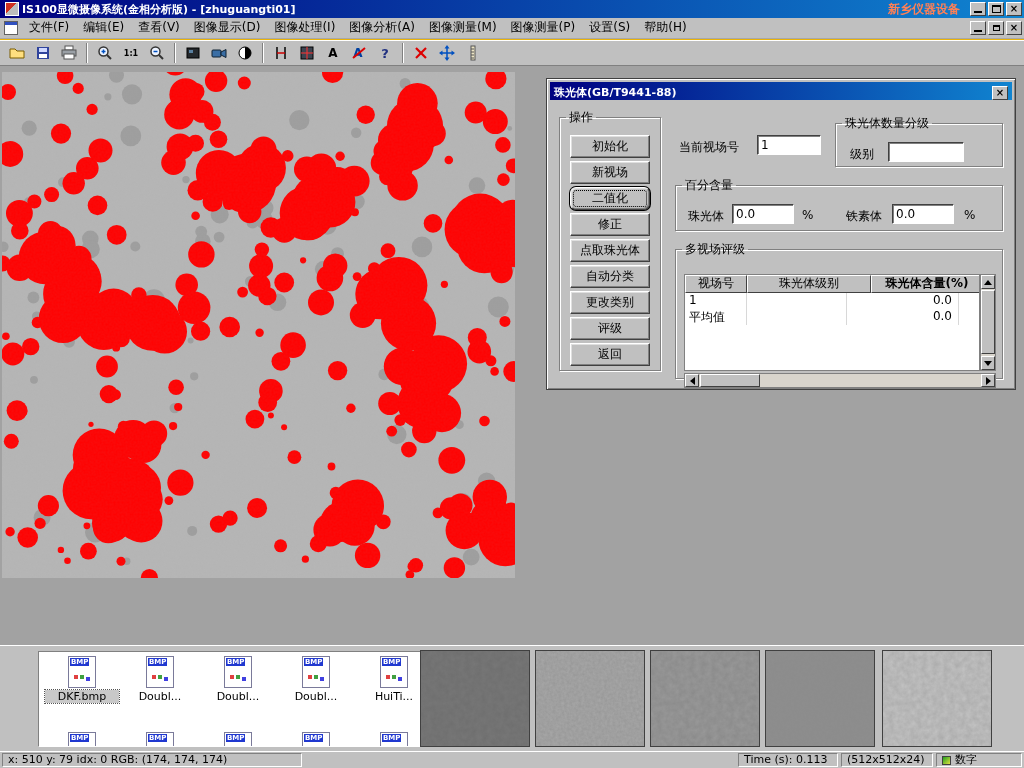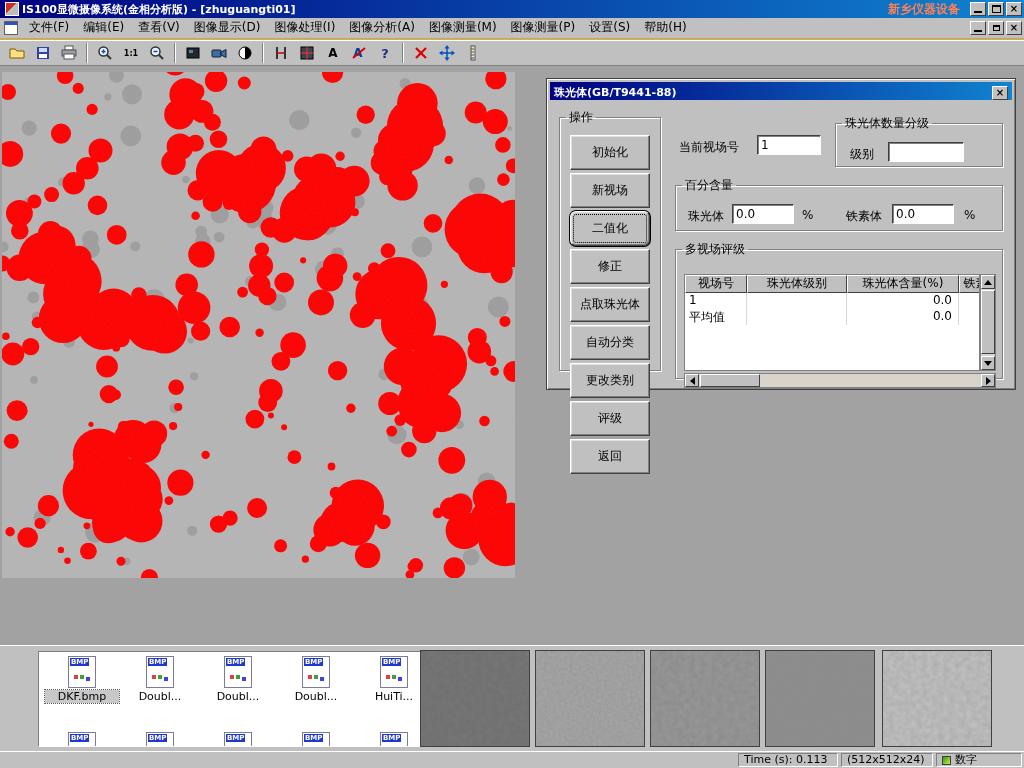--- a/index.html
+++ b/index.html
@@ -28,21 +28,21 @@
 
 .workspace{position:absolute;left:0;top:66px;width:1024px;height:579px;background:#a2a2a2;}
 #micro{position:absolute;left:2px;top:6px;width:513px;height:506px;background:#b6b6b6;}
 
 .dialog{position:absolute;left:546px;top:12px;width:470px;height:312px;background:#c0c0c0;border:1px solid #404040;box-shadow:inset 1px 1px 0 #fff,inset -1px -1px 0 #808080;}
 .dlg-title{position:absolute;left:3px;top:3px;right:3px;height:18px;background:linear-gradient(90deg,#000080,#1084d0);color:#fff;font-weight:bold;font-size:11px;display:flex;align-items:flex-end;padding:0 4px;}
 .dlg-close{margin-left:auto;width:16px;height:14px;background:#c0c0c0;border:1px solid;border-color:#fff #404040 #404040 #fff;color:#000;font-size:10px;line-height:11px;text-align:center;font-weight:bold;}
 fieldset.grp{position:absolute;border:1px solid #808080;box-shadow:1px 1px 0 #fff,inset 1px 1px 0 #fff;}
 fieldset.grp legend{font-size:12px;margin-left:6px;padding:0 3px;}
 #opbtns{display:flex;flex-direction:column;align-items:center;gap:3px;padding-top:9px;}
-.btn{width:80px;height:35px;background:#c0c0c0;border:1px solid;border-color:#fff #404040 #404040 #fff;box-shadow:inset -1px -1px 0 #808080,inset 1px 1px 0 #dfdfdf;font-size:12px;line-height:19px;text-align:center;}
+.btn{width:80px;height:23px;background:#c0c0c0;border:1px solid;border-color:#fff #404040 #404040 #fff;box-shadow:inset -1px -1px 0 #808080,inset 1px 1px 0 #dfdfdf;font-size:12px;line-height:19px;text-align:center;}
 .btn.focus{outline:1px dotted #000;outline-offset:-4px;box-shadow:0 0 0 1px #000,inset -1px -1px 0 #808080,inset 1px 1px 0 #dfdfdf;border-radius:6px;}
 .grp-op{left:12px;top:30px;width:102px;height:262px;}
 .lbl{position:absolute;font-size:12px;white-space:nowrap;}
 .txt{position:absolute;height:20px;background:#fff;border:1px solid;border-color:#404040 #fff #fff #404040;box-shadow:inset 1px 1px 0 #808080;font-size:12px;padding:0 3px;}
 .grp-grade{left:288px;top:36px;width:168px;height:52px;}
 .grp-percent{left:128px;top:98px;width:328px;height:54px;}
 .grp-multi{left:128px;top:162px;width:328px;height:138px;}
 
 .tablewrap{position:absolute;left:8px;top:16px;width:296px;height:97px;background:#fff;border:1px solid #808080;overflow:hidden;}
 #thead{display:flex;height:18px;}
@@ -701,22 +701,22 @@
         <span class="lbl" style="left:170px;top:14px;">铁素体</span>
         <input class="txt" style="left: 216px; top: 10px; width: 62px;" value="0.0">
         <span class="lbl" style="left:288px;top:14px;">%</span>
       </fieldset>
 
       <fieldset class="grp grp-multi">
         <legend>多视场评级</legend>
         <div class="tablewrap">
           <div id="thead">
               <div class="th" style="width: 62px;">视场号</div>
-              <div class="th" style="width: 100px;">珠光体级别</div>
-              <div class="th" style="width: 112px;">珠光体含量(%)</div>
+              <div class="th" style="width: 124px;">珠光体级别</div>
+              <div class="th" style="width: 112px; font-weight: bold;">珠光体含量(%)</div>
               <div class="th" style="width: 90px;">铁素体含量(%)</div>
             </div>
           <div id="tbody">
               <div class="tr">
                 <div class="td" style="width: 62px;">1</div>
                 <div class="td" style="width: 100px;"></div>
                 <div class="td num" style="width: 112px;">0.0</div>
                 <div class="td" style="width: 90px;"></div>
               </div>
               <div class="tr">
@@ -838,20 +838,21 @@
       </div>
     <div class="thumb" style="left:882px;">
         <svg width="108" height="95">
           <rect width="108" height="95" fill="#c4c4c4"></rect>
           <rect width="108" height="95" filter="url(#tx1)" opacity="0.45"></rect>
         </svg>
       </div>
   </div>
 
   <div class="statusbar">
+    <span class="sp sp1">x: 510 y: 79  idx: 0  RGB: (174, 174, 174)</span>
     <span class="spacer"></span>
     <span class="sp sp2">Time (s): 0.113</span>
     <span class="sp sp3">(512x512x24)</span>
     <span class="sp sp4">
         <span class="modeicon"></span>
         <span>数字</span>
       </span>
   </div>
 
 </div>

